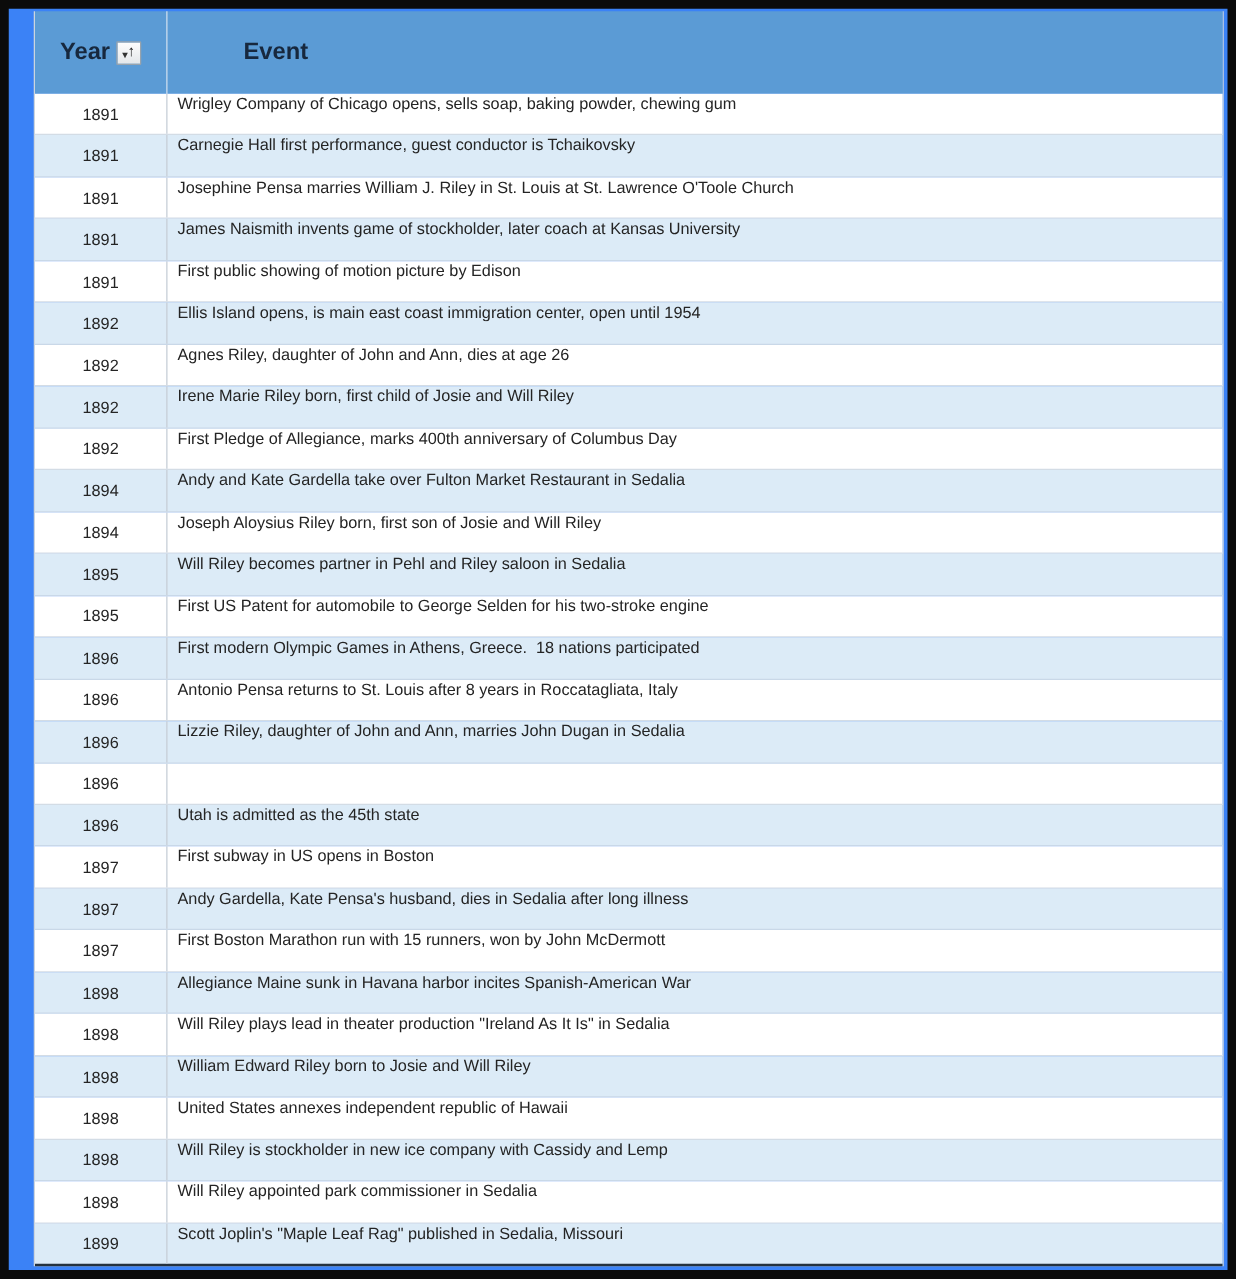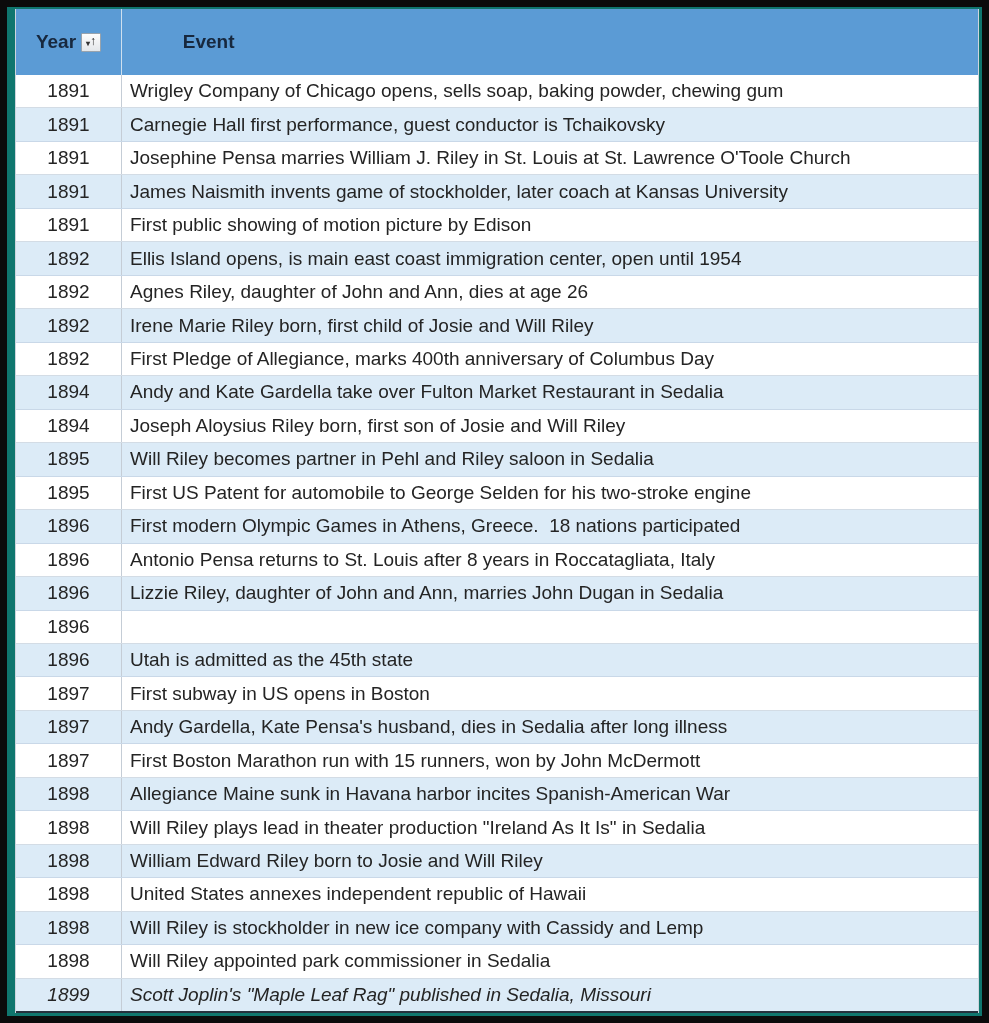--- a/index.html
+++ b/index.html
@@ -3,21 +3,21 @@
 <meta charset="utf-8">
 <style>
   html,body { margin:0; padding:0; background:#1a1a1a; }
   .frame {
     width:989px; height:1023px; box-sizing:border-box;
     background:#0b0b0b; padding:7px;
     font-family:"Liberation Sans", sans-serif;
   }
   .sheet {
     width:100%; height:100%; box-sizing:border-box;
-    background:#0f766e; padding:2px 3px 3px 8px;
+    background:#3b82f6; padding:2px 3px 3px 20px;
     display:flex; flex-direction:column;
   }
   .xl-table {
     flex:1; display:flex; flex-direction:column; min-height:0;
     border-left:1px solid #cdd5dd; border-right:1px solid #cdd5dd;
   }
   .header-row {
     flex:1; display:flex; align-items:center;
     background:#5b9bd5; color:#17283e;
     font-weight:bold; font-size:19px;
@@ -36,26 +36,26 @@
     width:20px; height:19px; box-sizing:border-box;
     background:linear-gradient(#fdfdfd,#e4e7ea);
     border:1px solid #98a3ad; border-radius:1px;
     display:flex; align-items:center; justify-content:center;
     cursor:pointer; line-height:1;
   }
   .filter-caret { font-size:8px; color:#333; transform:translateY(2px); }
   .sort-arrow  { font-size:12px; color:#222; font-weight:normal; transform:translateY(-1px); }
   .table-body { display:flex; flex-direction:column; flex:28; min-height:0; }
   .row {
-    flex:1; display:flex; align-items:center;
-    background:#ffffff; font-size:19px; color:#242424;
+    flex:1; display:flex; align-items:flex-start;
+    background:#ffffff; font-size:13px; color:#242424;
     border-bottom:1px solid #d3dce5;
   }
   .row:nth-child(even) { background:#dcebf7; border-bottom-color:#c9d8e8; }
-  .row:last-child { border-bottom:2px solid #25313d;font-style:italic; }
+  .row:last-child { border-bottom:2px solid #25313d; }
   .row .col-year { border-right:1px solid #c5cdd6; }
 </style>
 </head>
 <body>
 
 <div class="frame">
   <div class="sheet">
     <div class="xl-table">
 
       <div class="header-row">

